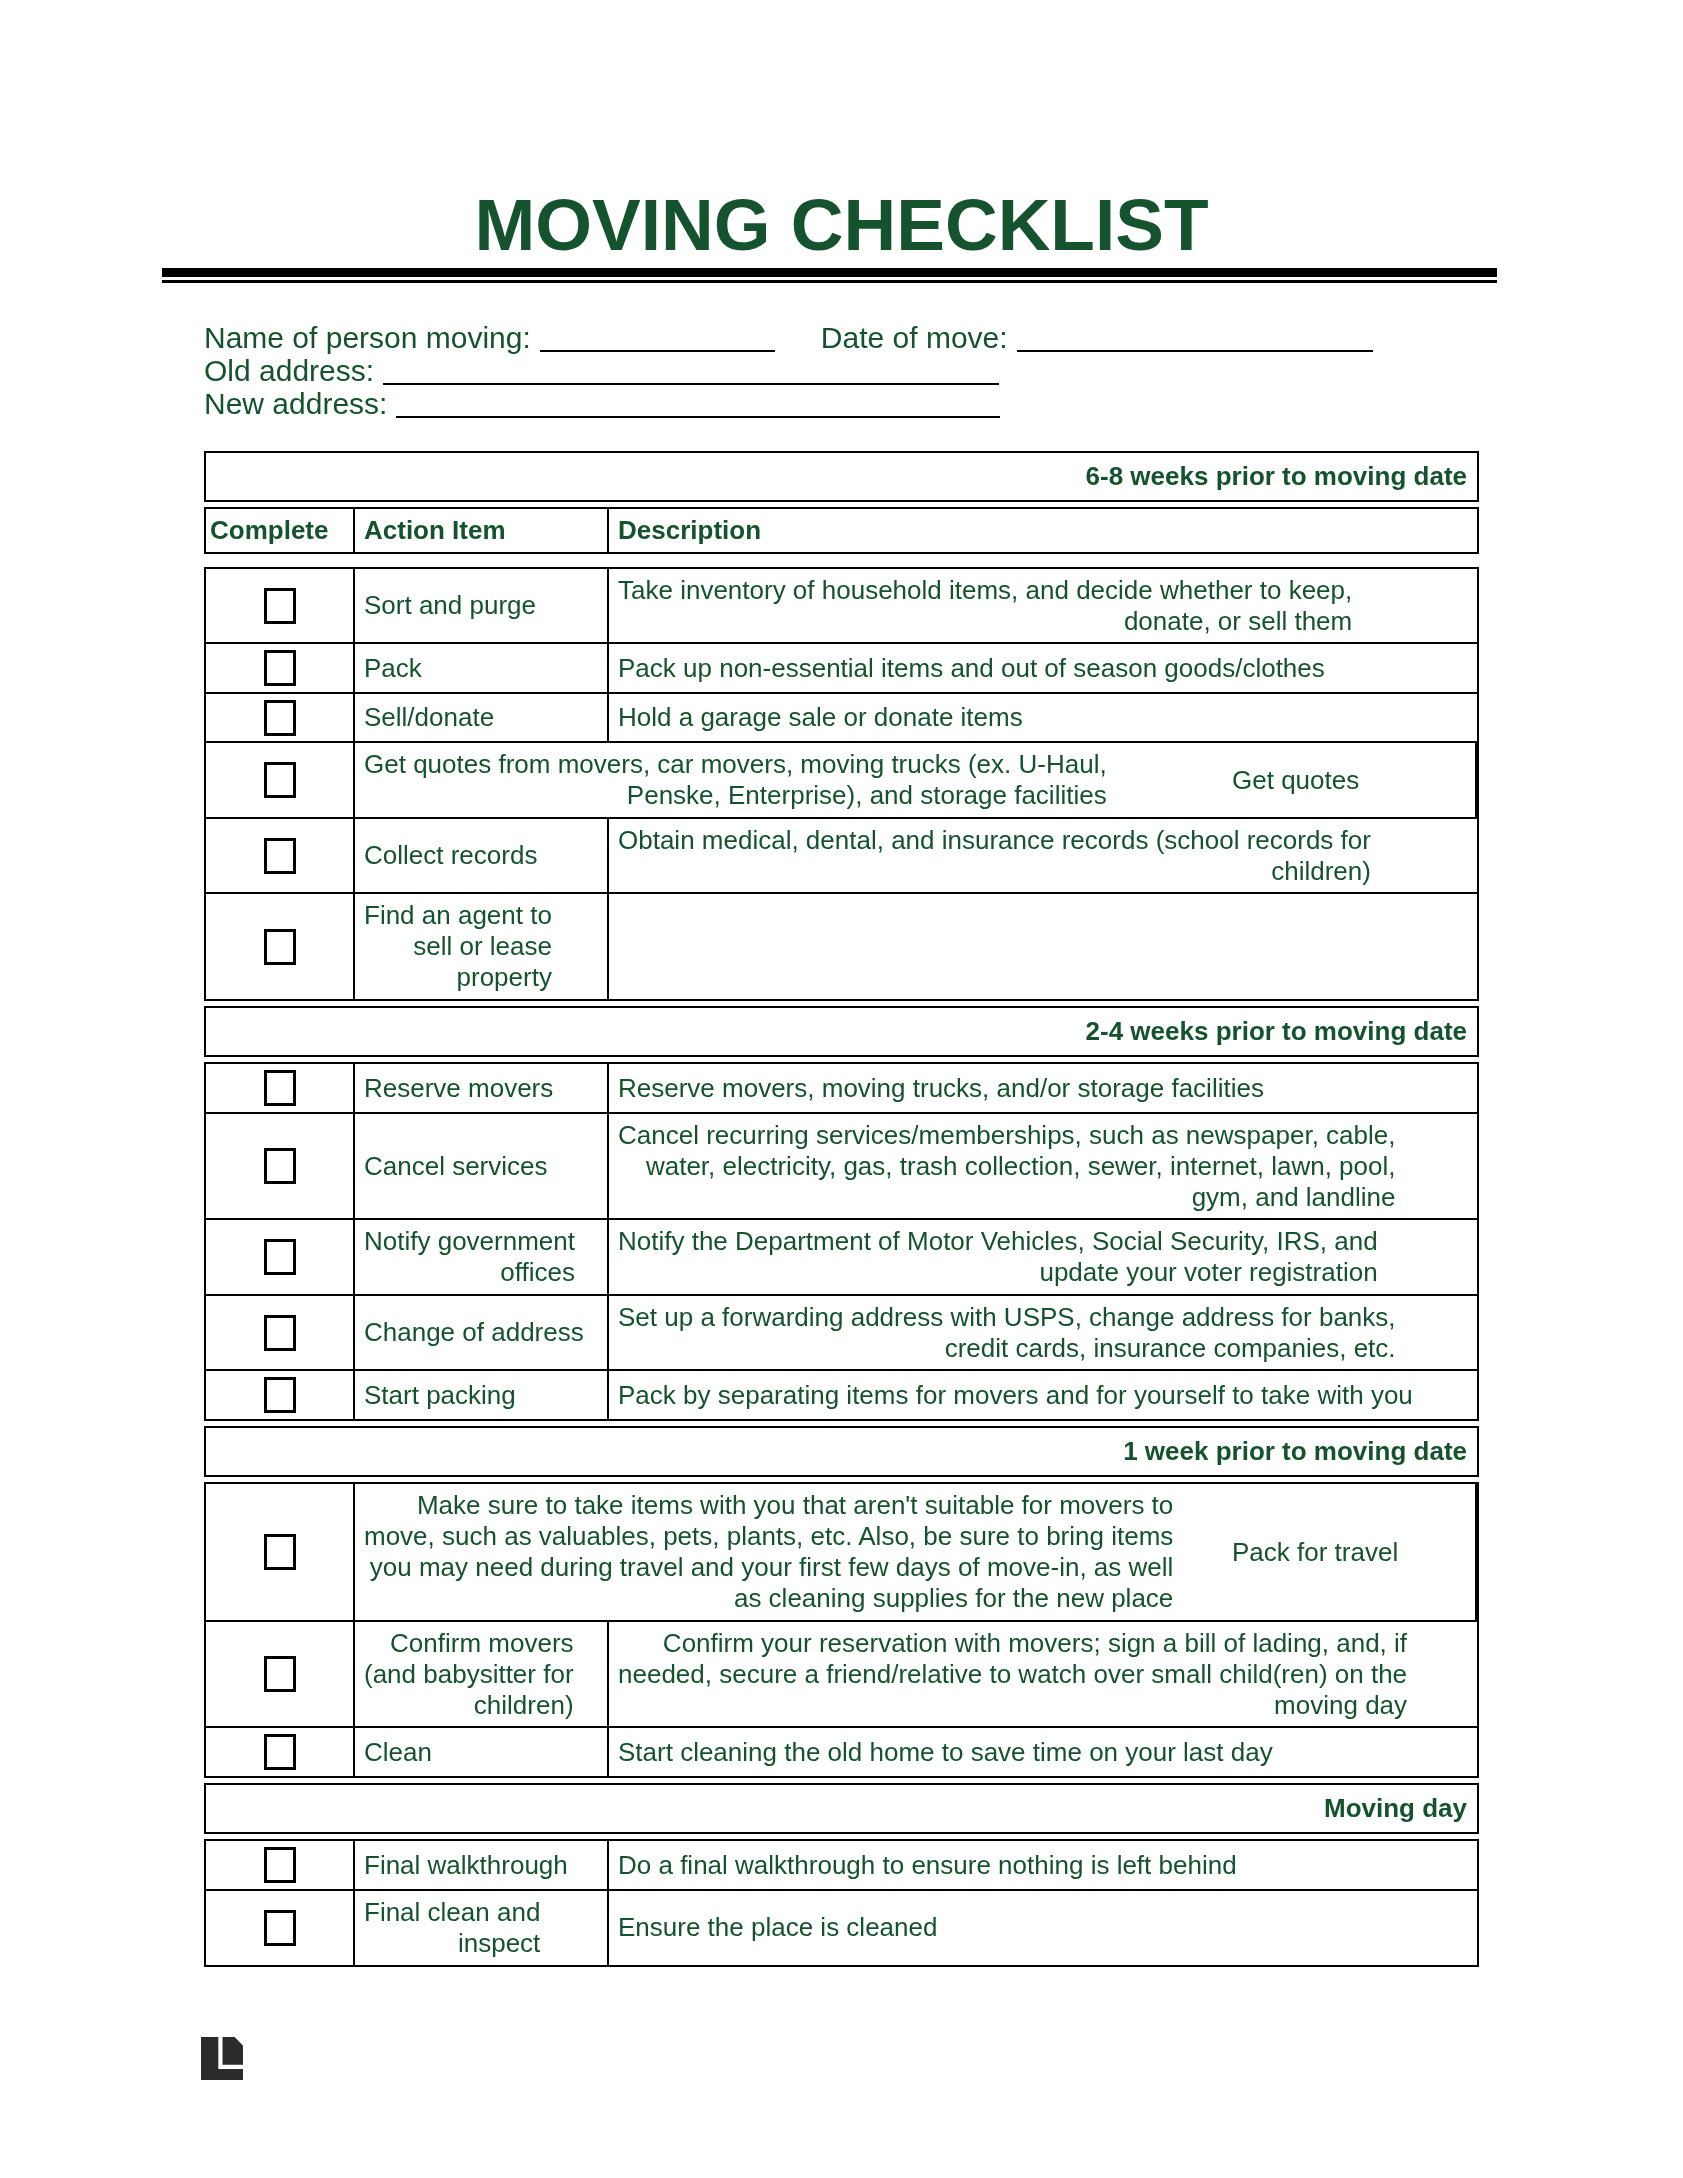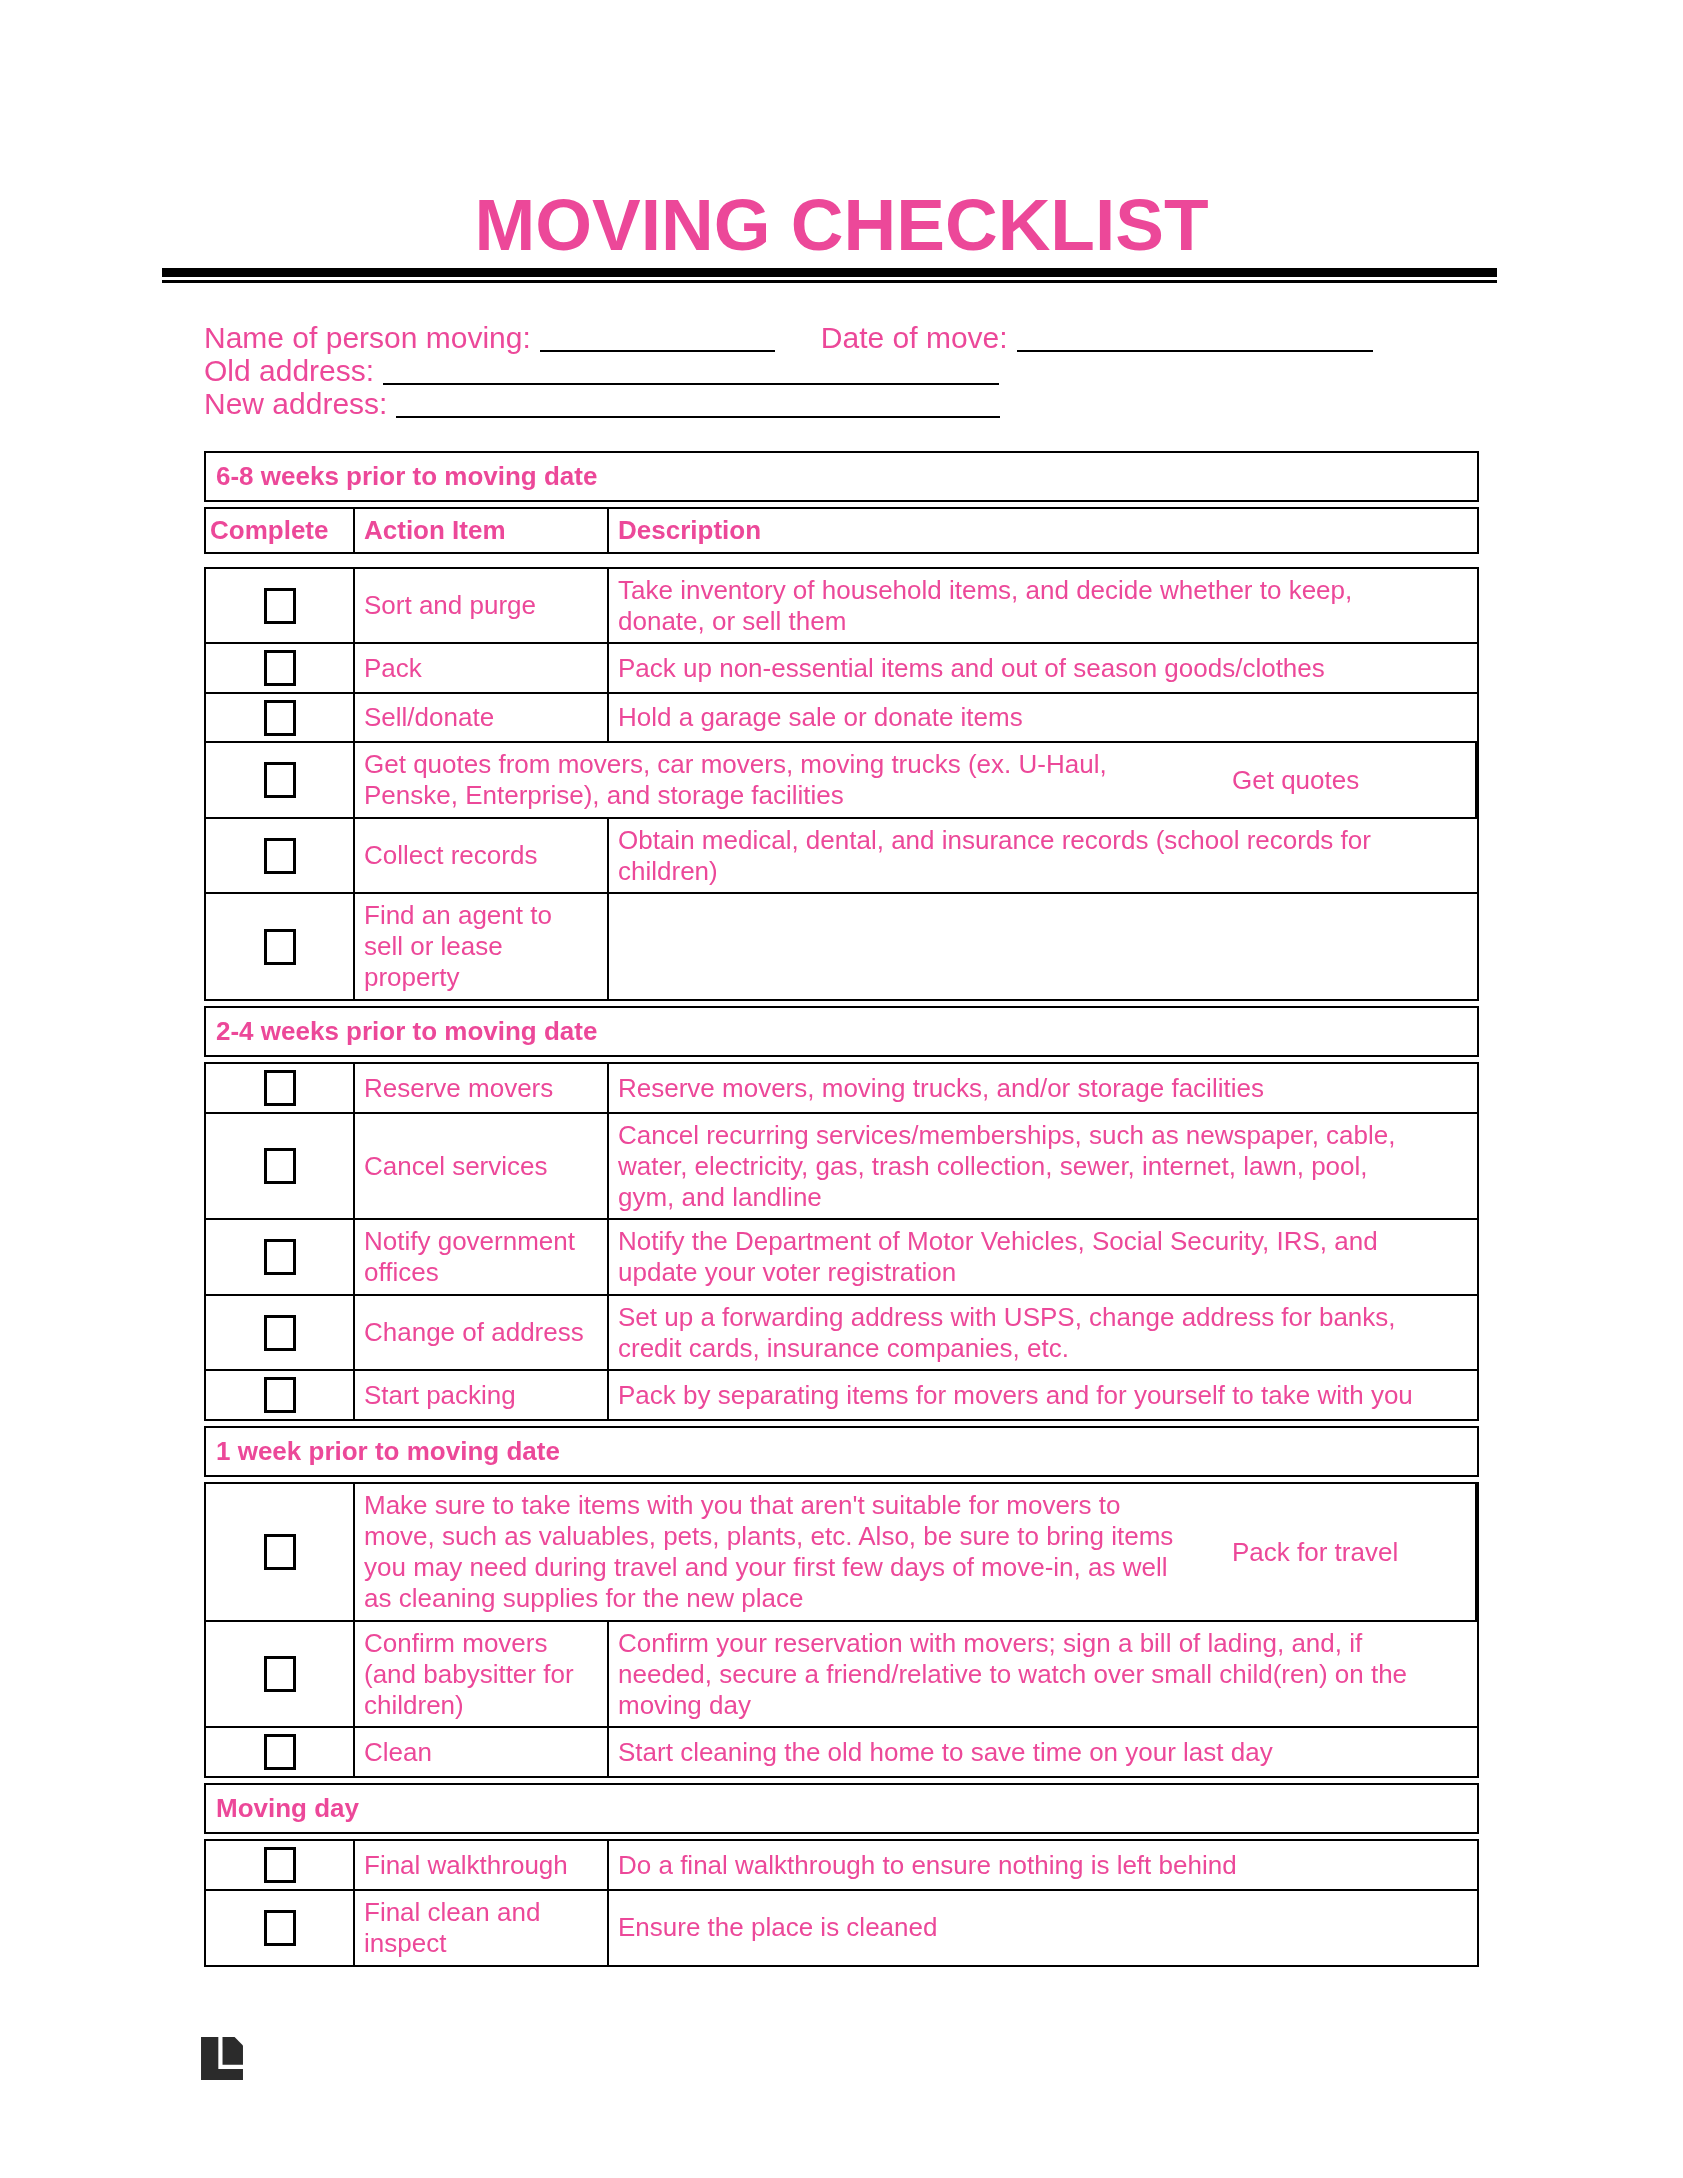--- a/index.html
+++ b/index.html
@@ -1,20 +1,20 @@
 <!DOCTYPE html>
 <html><head>
 <meta charset="utf-8">
 <style>
   html,body{margin:0;padding:0;background:#fff;}
   .page{
     position:relative;
     width:1683px;height:2178px;
     background:#fff;
-    color:#ec4899;
+    color:#14532d;
     font-family:"Liberation Sans", sans-serif;
     overflow:hidden;
   }
   
   .title{
     margin:0;
     padding-top:188px;
     text-align:center;
     font-size:73px;
     line-height:1.0;
@@ -43,20 +43,21 @@
   .b-old{width:616px;margin-left:9px;}
   .b-new{width:604px;margin-left:9px;}
   .date-label{margin-left:46px;}
 
   
   .checklist{
     margin:31px 0 0 204px;
     width:1275px;
     font-size:26px;
     line-height:31px;
+    text-align:right;
   }
   .section-header{
     border:2.5px solid #000;
     font-weight:700;
     padding:8px 10px;
     margin:5px 0;
     box-sizing:border-box;
   }
   .section-header.first{margin-top:0;}
   .row{

